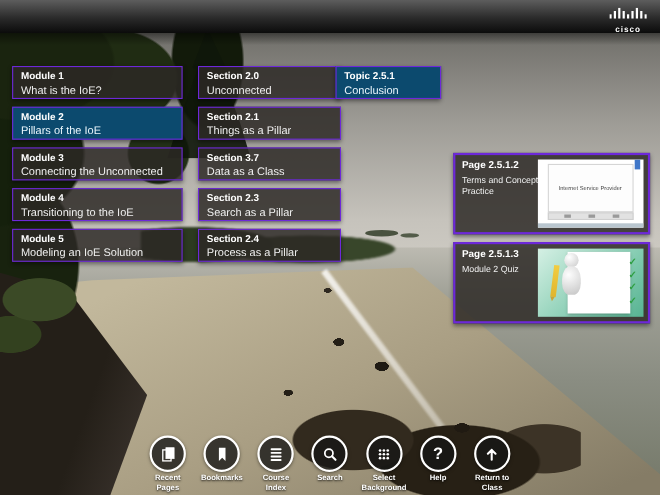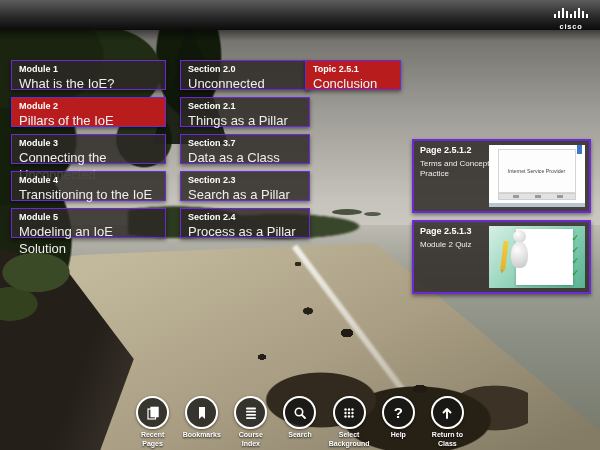--- a/index.html
+++ b/index.html
@@ -60,22 +60,22 @@
   .title{position:absolute;left:8px;top:5px;font-size:15px;color:#e9e9e9;
        font-weight:normal;letter-spacing:.3px;}
   .logo{position:absolute;right:9px;top:4px;width:40px;text-align:center;color:#fff;}
   .logo .word{font-size:7.5px;font-weight:bold;letter-spacing:.8px;line-height:1;margin-top:1px;}
 
   
   .panel{position:absolute;box-sizing:border-box;background:rgba(44,41,37,.84);
        border:1px solid #6d28d9;color:#fff;padding:3px 7px;cursor:pointer;
        box-shadow:0 2px 4px rgba(0,0,0,.45);}
   .panel .pt{font-size:9px;font-weight:bold;line-height:1.3;}
-  .panel .ps{font-size:13px;line-height:1.3;color:#efefef;}
-  .panel.active{background:#b91c1c;}
+  .panel .ps{font-size:10px;line-height:1.3;color:#efefef;}
+  .panel.active{background:#0c4a6e;}
   .panel.active .ps{color:#eaf6fc;}
   .mod{left:11px;width:155px;height:30px;}
   .sec{left:180px;width:130px;height:30px;}
   .topicp{left:305px;width:96px;height:30px;}
   .pg{left:412px;width:179px;height:74px;border-width:2px;padding:4px 6px;}
   .pg .pt{font-size:9px;}
   .pg .ps{font-size:8px;width:78px;margin-top:2px;line-height:1.35;}
 
   
   .thumb{position:absolute;top:4px;right:4px;width:96px;height:62px;background:#fff;overflow:hidden;}

